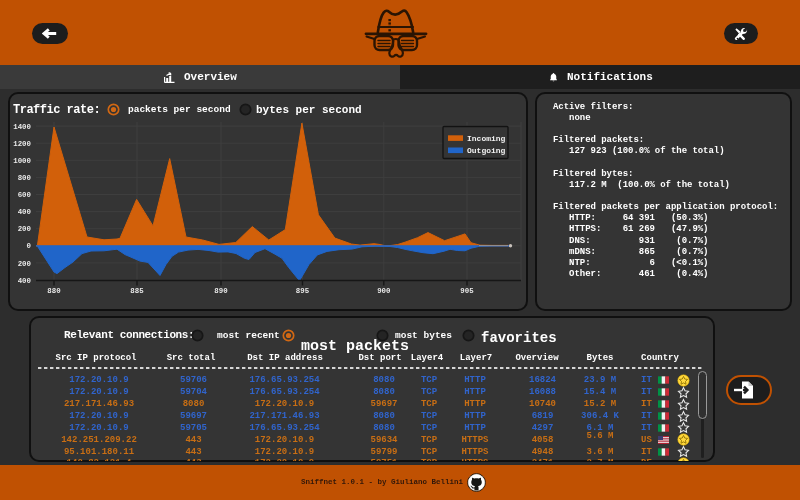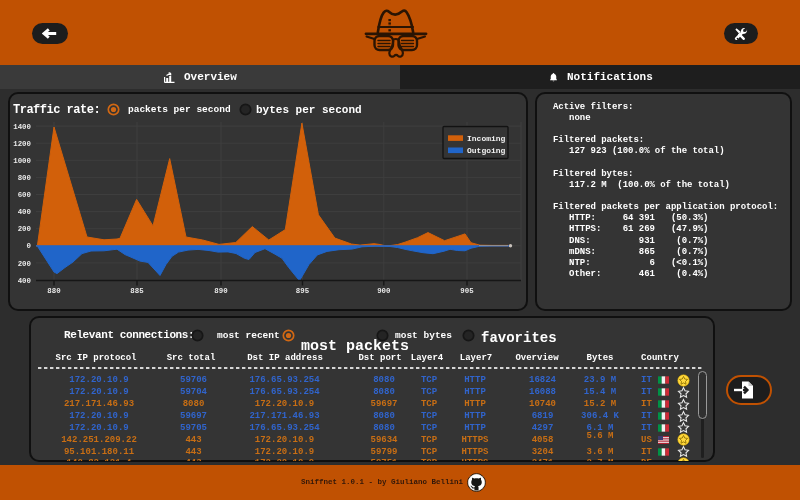--- a/index.html
+++ b/index.html
@@ -326,21 +326,21 @@
 <svg class="abs" style="left:677px;top:433.3px;" width="13" height="13" viewBox="0 0 24 24">
         <circle cx="12" cy="12" r="10.5" fill="#ffd83d" stroke="#e8b400" stroke-width="1"></circle>
         <path d="M12 4.5 L14.3 9.3 L19.5 10 L15.7 13.7 L16.6 18.9 L12 16.4 L7.4 18.9 L8.3 13.7 L4.5 10 L9.7 9.3 Z" fill="none" stroke="#8a6d00" stroke-width="1.6"></path>
       </svg>
 <div class="abs c to" style="left:99px;top:446.5px;font-family:Liberation Mono, monospace;">95.101.180.11</div>
 <div class="abs c to" style="left:193.5px;top:446.5px;">443</div>
 <div class="abs c to" style="left:284.5px;top:446.5px;">172.20.10.9</div>
 <div class="abs c to" style="left:384px;top:446.5px;">59799</div>
 <div class="abs c to" style="left:429px;top:446.5px;">TCP</div>
 <div class="abs c to" style="left:475px;top:446.5px;">HTTPS</div>
-<div class="abs c to" style="left:542.5px;top:446.5px;">3204</div>
+<div class="abs c to" style="left:542.5px;top:446.5px;">4948</div>
 <div class="abs c to" style="left:600px;top:446.5px;">3.6 M</div>
 <div class="abs c to" style="left:646.5px;top:446.5px;">IT</div>
 <svg class="abs" style="left:658px;top:447.8px;" width="11" height="8" viewBox="0 0 3 2">
         <rect width="1" height="2" fill="#009246"></rect>
         <rect x="1" width="1" height="2" fill="#f1f2f1"></rect>
         <rect x="2" width="1" height="2" fill="#ce2b37"></rect>
       </svg>
 <svg class="abs" style="left:677px;top:445.2px;" width="13" height="13" viewBox="0 0 24 24">
         <path d="M12 3 L14.8 8.9 L21.2 9.8 L16.6 14.3 L17.7 20.7 L12 17.6 L6.3 20.7 L7.4 14.3 L2.8 9.8 L9.2 8.9 Z" fill="#3a3a3a" stroke="#e8e8e8" stroke-width="2"></path>
       </svg>

